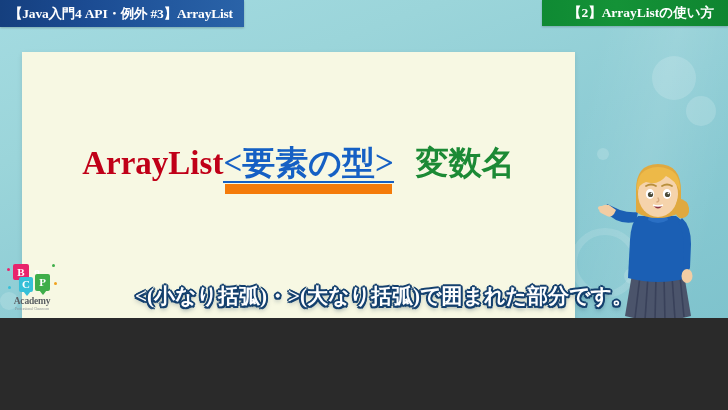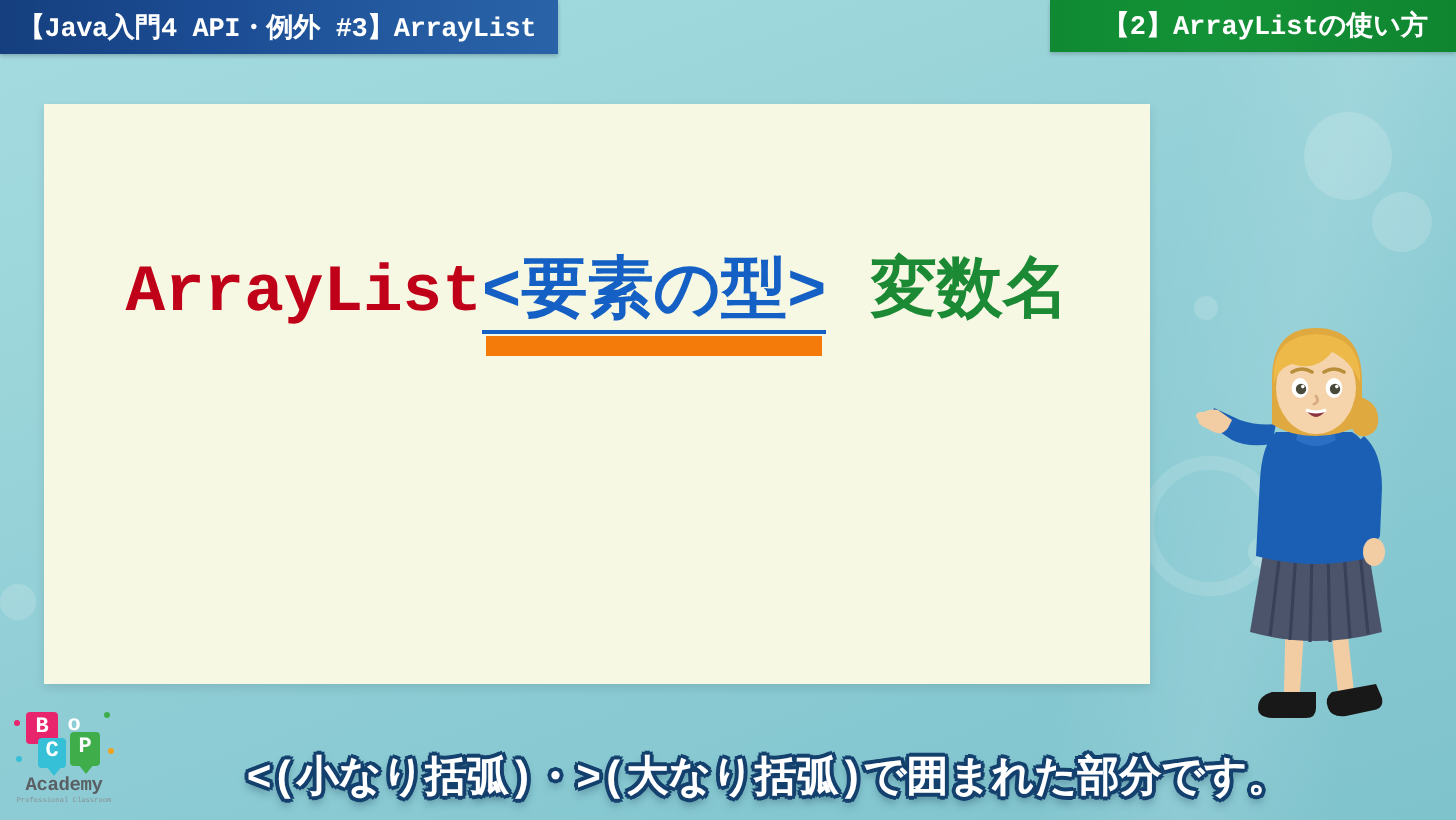--- a/index.html
+++ b/index.html
@@ -3,23 +3,23 @@
 <meta charset="utf-8">
 <style>
   html, body {
     margin: 0;
     padding: 0;
     background: #2a2a2a;
   }
   #stage {
     position: relative;
     width: 728px;
-    height: 410px;
+    height: 318px;
     overflow: hidden;
-    font-family: Liberation Mono, monospace;
+    font-family: Liberation Serif, serif;
     background: linear-gradient(160deg, #a4dbe1 0%, #9bd5da 28%, #8fcdd5 55%, #86c8d1 78%, #7fc3cd 100%);
   }
 
   
   .bokeh {
     position: absolute;
     border-radius: 50%;
     background: rgba(255,255,255,0.16);
     pointer-events: none;
   }
@@ -84,21 +84,21 @@
     width: 553px;
     height: 290px;
     background: #f7f8e3;
     box-shadow: 0 2px 5px rgba(0,0,0,0.10);
   }
 
   
   .code {
     position: absolute;
     left: 0;
-    top: 74px;
+    top: 90px;
     width: 553px;
     text-align: center;
     font-weight: bold;
     font-size: 33px;
     line-height: 1.30;
     white-space: nowrap;
   }
   .code .line { position: relative; display: block; }
   .code .line2 { padding-left: 26px; }
 

